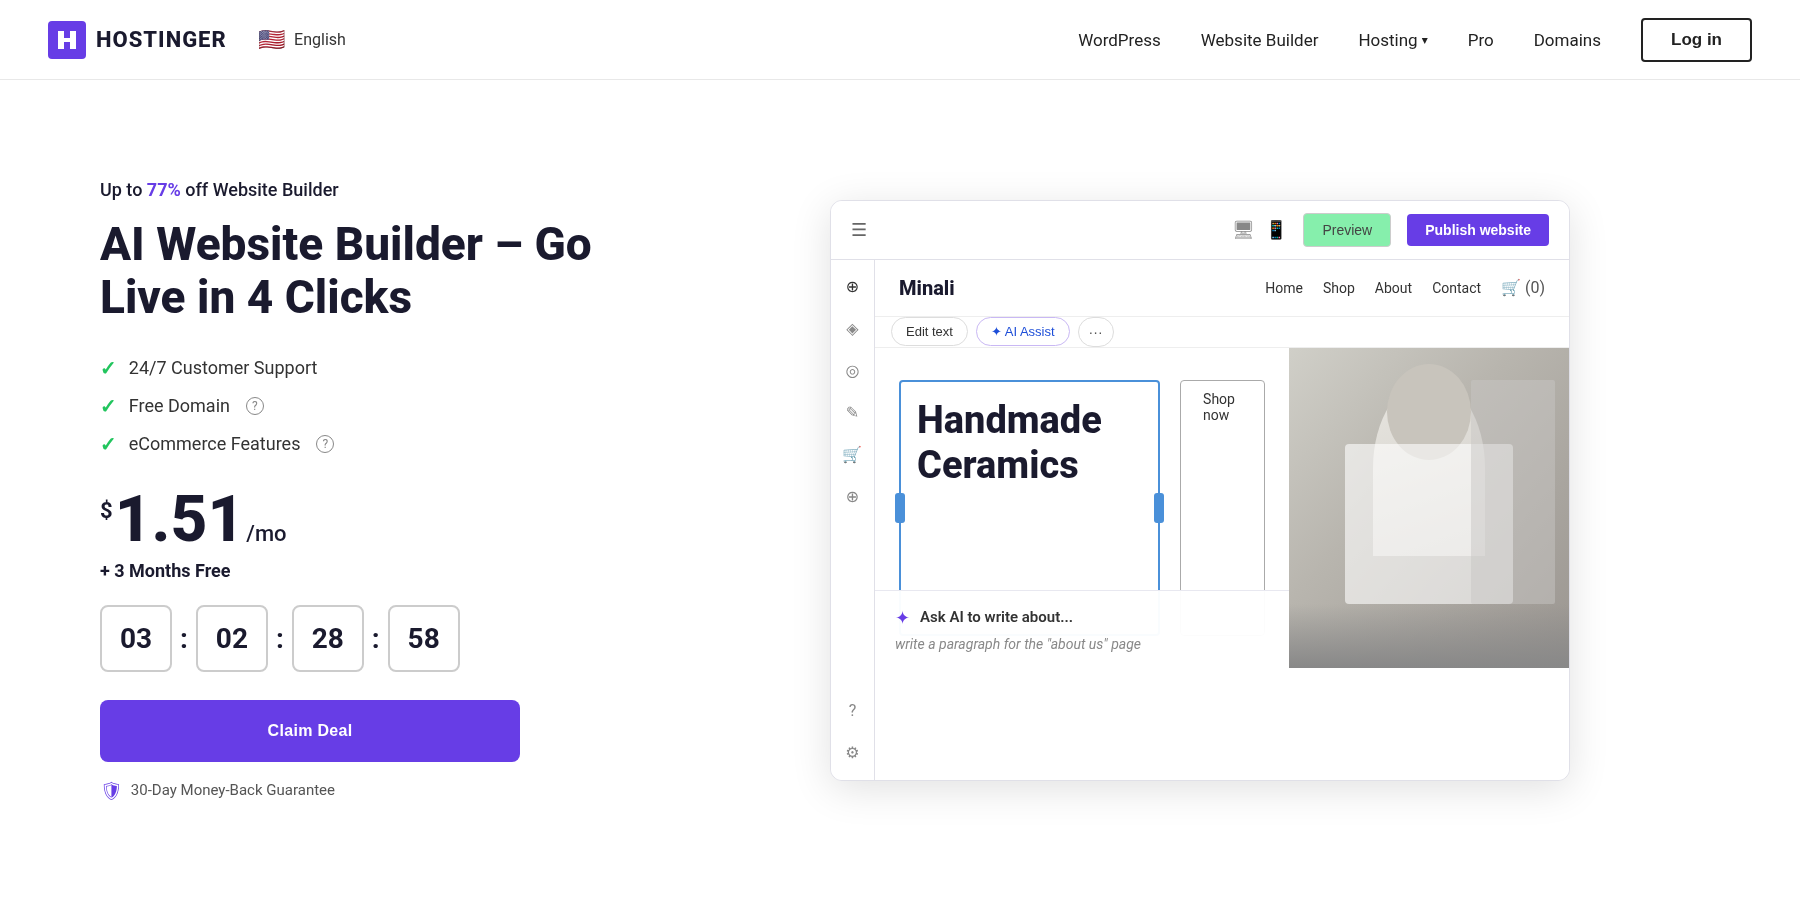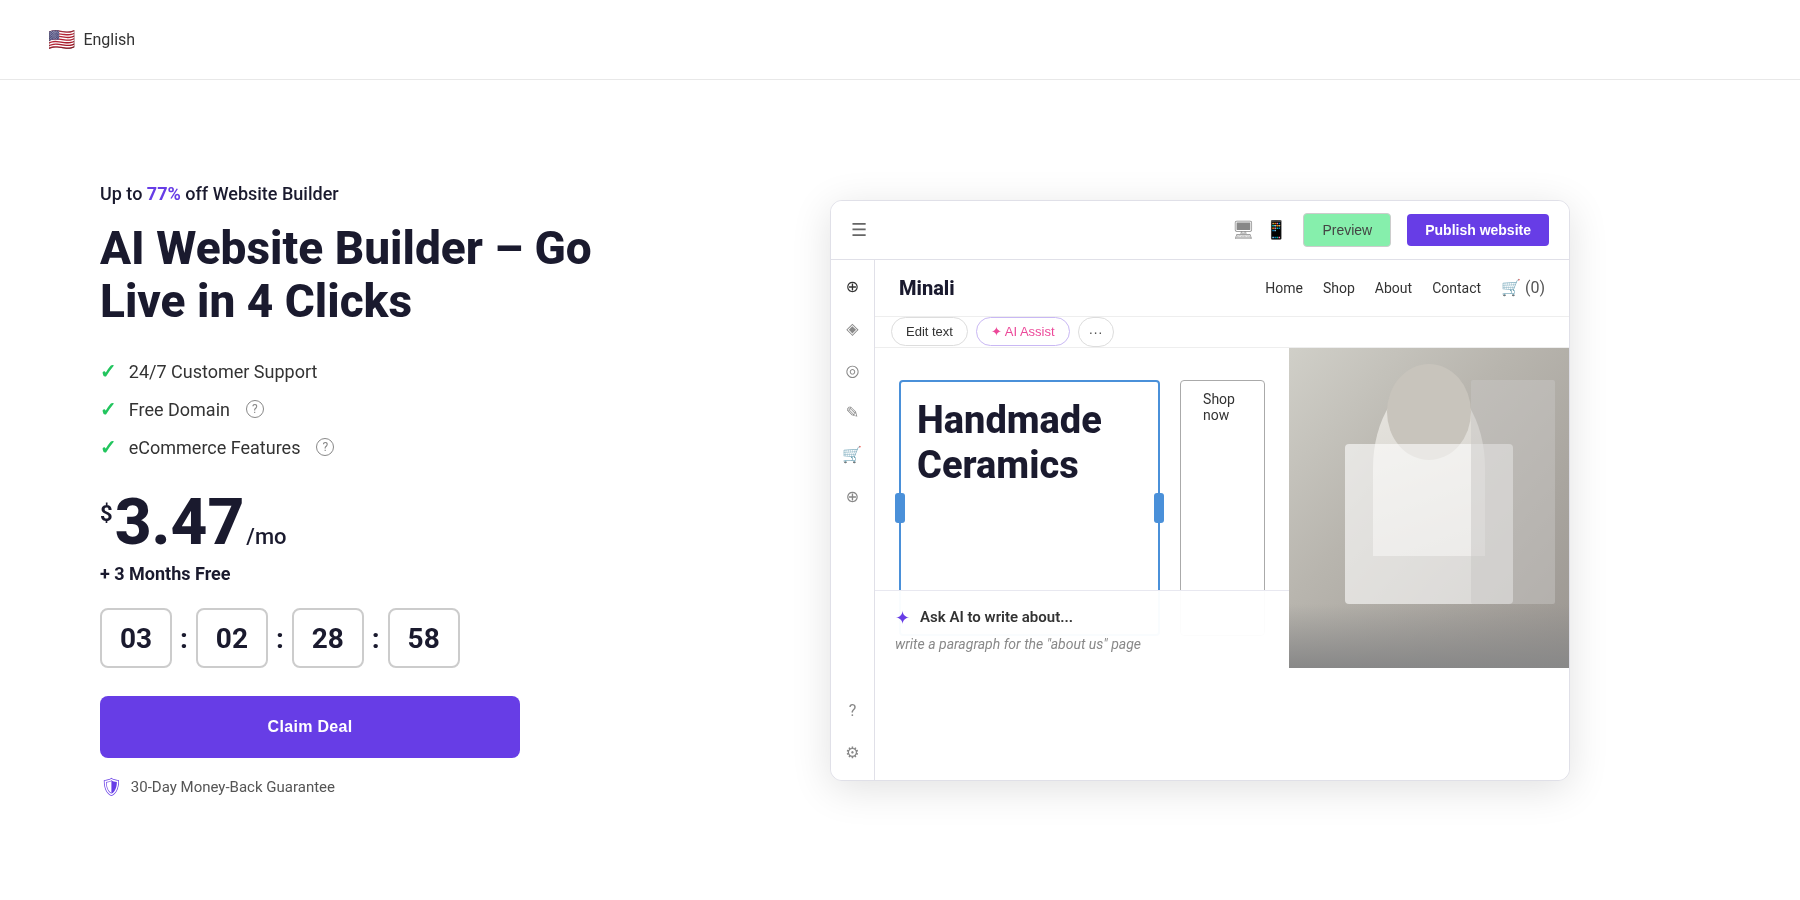--- a/index.html
+++ b/index.html
@@ -158,21 +158,21 @@
       margin-bottom: 24px;
     }
     .timer {
       display: flex;
       align-items: center;
       gap: 8px;
       margin-bottom: 28px;
     }
     .timer-box {
       width: 72px;
-      height: 60px;
+      height: 67px;
       border: 2px solid #ccc;
       border-radius: 8px;
       display: flex;
       align-items: center;
       justify-content: center;
       font-size: 28px;
       font-weight: 700;
       color: #1a1a2e;
       background: #fff;
     }
@@ -344,21 +344,21 @@
       border: 1px solid #ddd;
       border-radius: 20px;
       font-size: 13px;
       color: #333;
       background: #fff;
       cursor: pointer;
       display: flex;
       align-items: center;
       gap: 4px;
     }
-    .edit-btn.ai { color: #ec4899; border-color: #c9b8f4; }
+    .edit-btn.ai { color: #1d4ed8; border-color: #c9b8f4; }
     .dots-btn {
       padding: 6px 10px;
       border: 1px solid #ddd;
       border-radius: 20px;
       font-size: 14px;
       color: #555;
       background: #fff;
       cursor: pointer;
     }
 
@@ -446,26 +446,44 @@
 
     
     .sidebar-bottom {
       margin-top: auto;
     }
   </style>
 </head>
 <body>
 
 <nav>
+  <div class="nav-logo">
+    <svg class="logo-icon" viewBox="0 0 38 38" fill="none" xmlns="http://www.w3.org/2000/svg">
+      <rect width="38" height="38" rx="4" fill="#673de6"></rect>
+      <path d="M10 10 L10 28 L16 28 L16 21 L22 21 L22 28 L28 28 L28 10 L22 10 L22 17 L16 17 L16 10 Z" fill="white"></path>
+    </svg>
+    <span class="logo-text">HOSTINGER</span>
+  </div>
 
   <div class="nav-lang">
     <span class="flag">🇺🇸</span>
     <span>English</span>
   </div>
 
+  <div class="nav-links">
+    <a class="nav-link">WordPress</a>
+    <a class="nav-link">Website Builder</a>
+    <a class="nav-link">
+      <span>Hosting</span>
+      <span class="chevron">▾</span>
+    </a>
+    <a class="nav-link">Pro</a>
+    <a class="nav-link">Domains</a>
+    <button class="btn-login">Log in</button>
+  </div>
 </nav>
 
 <div class="main">
 
   <div class="left-content">
     <p class="promo-badge">
       <span>Up to </span><span class="promo-percent">77%</span><span> off Website Builder</span>
     </p>
     <h1 class="headline">AI Website Builder – Go Live in 4 Clicks</h1>
 
@@ -481,21 +499,21 @@
       </li>
       <li class="feature-item">
         <span class="check-icon">✓</span>
         <span>eCommerce Features</span>
         <span class="help-icon">?</span>
       </li>
     </ul>
 
     <div class="price-row">
       <span class="price-dollar">$</span>
-      <span class="price-main">3.47</span>
+      <span class="price-main">1.51</span>
       <span class="price-mo">/mo</span>
     </div>
 
     <p class="bonus-text">+ 3 Months Free</p>
 
     <div class="timer">
       <div class="timer-box">03</div>
       <span class="timer-sep">:</span>
       <div class="timer-box">02</div>
       <span class="timer-sep">:</span>

